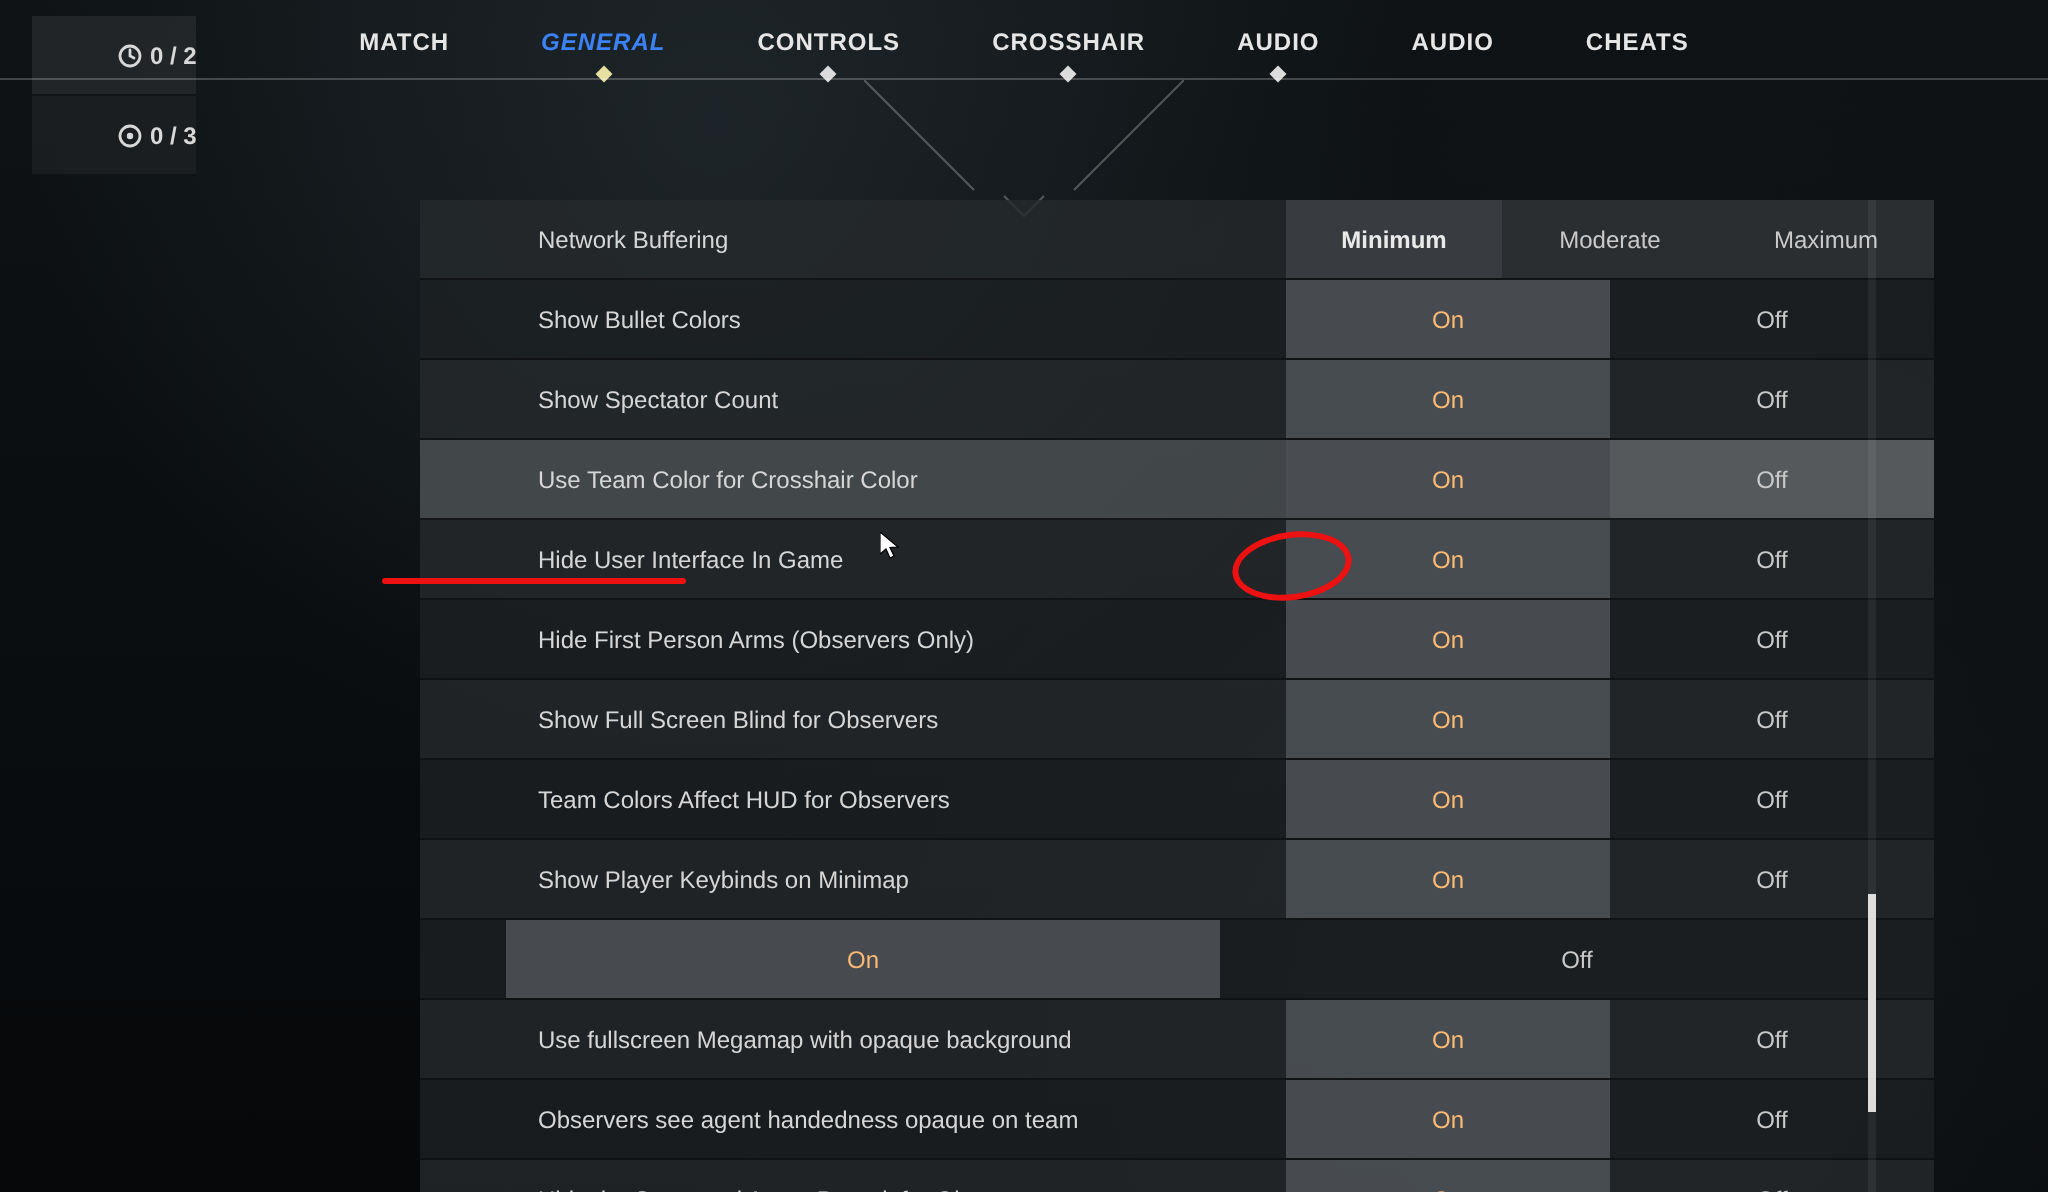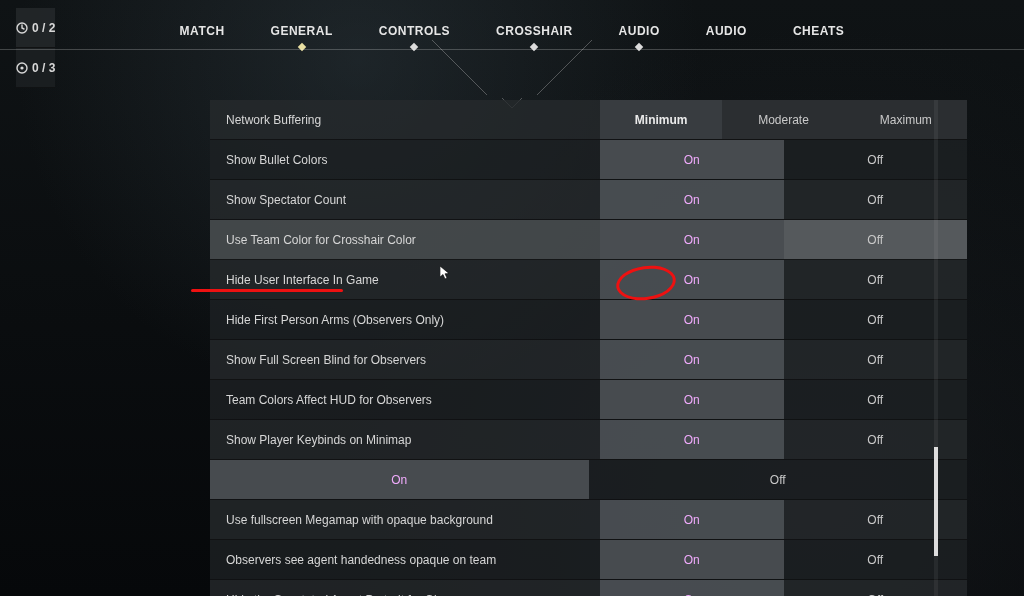--- a/index.html
+++ b/index.html
@@ -24,38 +24,38 @@
   .hud-top {
     position: absolute; top: 8px; left: 16px;
     font-size: 11px; font-weight: 600; color:#d8d8d8;
     z-index: 10; line-height: 14px;
   }
   .hud-top .row { display:flex; align-items:center; gap:4px; }
   .hud-top .ico { display:inline-block; width:12px; height:12px; }
   
   .nav {
     position: absolute; top: 0; left: 0; right: 0;
-    height: 50px;
+    height: 40px;
     display: flex; justify-content: center; align-items: flex-end;
     gap: 46px;
     z-index: 10;
     padding-bottom: 4px;
   }
   .nav::after {
     content: "";
     position: absolute; left: 0; right: 0; bottom: 0;
     height: 1px; background: rgba(255,255,255,.22);
   }
   .tab {
     position: relative;
     font-size: 12px; font-weight: 700; letter-spacing: .5px;
     color: #e6e6e6; padding-bottom: 8px;
     cursor: pointer;
   }
-  .tab.active { color: #e5e5e5; }
+  .tab.active { color: #3b82f6; font-style: italic; }
   .tab .diamond {
     position:absolute; bottom:-4px; left:50%; transform:translateX(-50%) rotate(45deg);
     width:6px; height:6px; background:#dcdcdc;
   }
   .tab.active .diamond { background:#e8dfa2; }
   
   .deco {
     position: absolute; top: 40px; left: 50%; transform: translateX(-50%);
     width: 160px; height: 70px; z-index: 5; pointer-events: none;
   }
@@ -65,35 +65,36 @@
     z-index: 5;
   }
   .panel {
     width:100%; height:100%; overflow:hidden;margin-left:35px;
   }
   .row {
     display:flex; align-items:center; height:40px;
     background: rgba(38,42,45,.78);
     border-bottom: 1px solid rgba(15,17,18,.9);
     font-size:12px;
+    padding-left:43px;
   }
   .row:nth-child(even){ background: rgba(30,33,36,.78); }
   .row.highlight { background: rgba(72,76,79,.9); }
   .label {
     flex: 0 0 390px; padding-left:16px; color:#d6d6d6;
   }
   .opts { flex: 1; display:flex; height:100%; }
   .opt {
     flex:1; display:flex; align-items:center; justify-content:center;
     color:#c9c9c9; cursor:pointer; position:relative;
     font-size:12px;
   }
   .opt.sel {
     background: rgba(74,78,82,.95);
-    color:#f0abfc;
+    color:#fdba74;
   }
   .row.highlight .opt:not(.sel){
     background: rgba(88,91,94,.9);
   }
   
   .row.triple .opt.sel {
     background: rgba(56,60,64,1);
     color:#eaeaea; font-weight:600;
   }
   .row.triple .opt { background: rgba(50,53,56,.6); }

